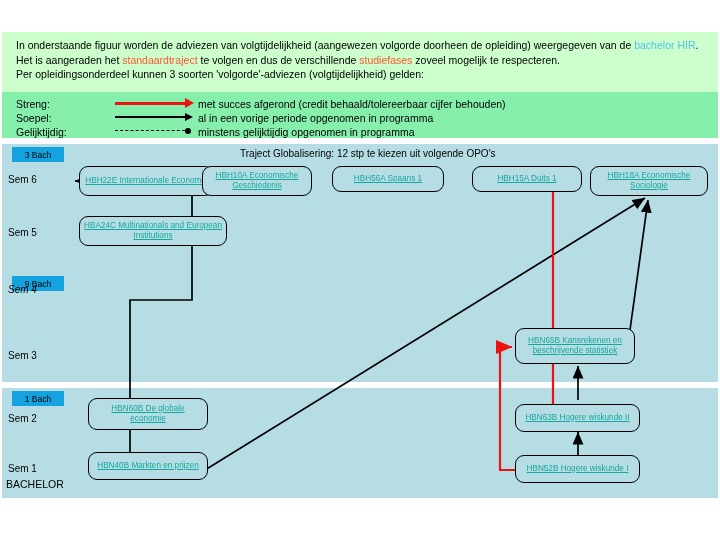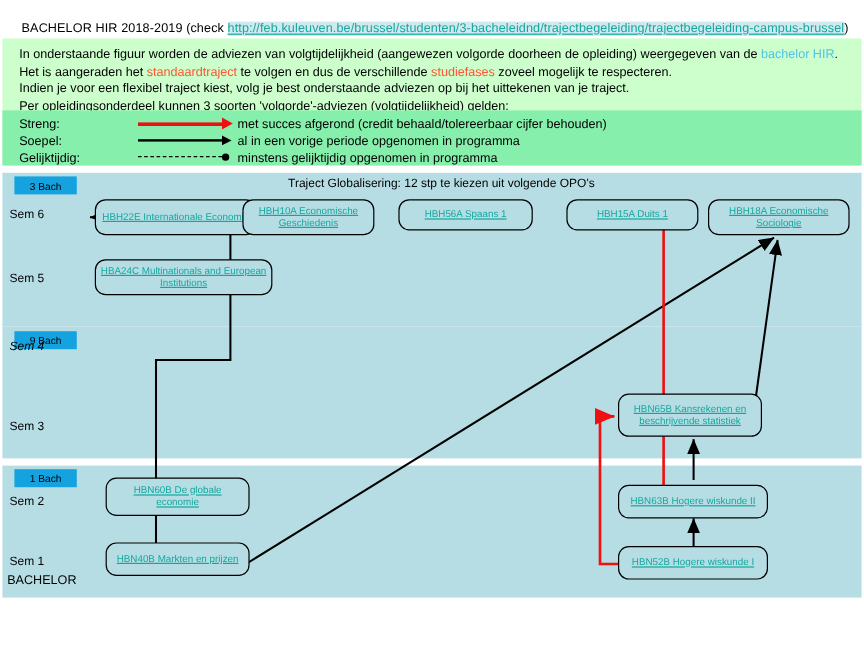--- a/index.html
+++ b/index.html
@@ -88,28 +88,24 @@
   }
 
   
   svg.conn{position:absolute;left:0;top:0;width:720px;height:540px;overflow:visible;}
 </style>
 </head>
 <body>
 
 <div id="root">
 
-  <div class="hdr-line">
-    <span>BACHELOR HIR 2018-2019 (check </span><a class="hdr-url">http://feb.kuleuven.be/brussel/studenten/3-bacheleidnd/trajectbegeleiding/trajectbegeleiding-campus-brussel</a><span>)</span>
-  </div>
 
   <div class="intro">
     <p class="pad-top"><span>In onderstaande figuur worden de adviezen van volgtijdelijkheid (aangewezen volgorde doorheen de opleiding) weergegeven van de </span><span class="acc-blue">bachelor HIR</span><span>.</span></p>
     <p><span>Het is aangeraden het </span><span class="acc-red">standaardtraject</span><span> te volgen en dus de verschillende </span><span class="acc-red">studiefases</span><span> zoveel mogelijk te respecteren.</span></p>
-    <p>Indien je voor een flexibel traject kiest, volg je best onderstaande adviezen op bij het uittekenen van je traject.</p>
     <p>Per opleidingsonderdeel kunnen 3 soorten 'volgorde'-adviezen (volgtijdelijkheid) gelden:</p>
   </div>
 
   <div class="legend">
     <div class="lg-row" style="top:6px;">
       <span class="lg-label">Streng:</span>
       <span class="arrow-red">
           <i class="shaft"></i>
           <i class="head"></i>
         </span>

